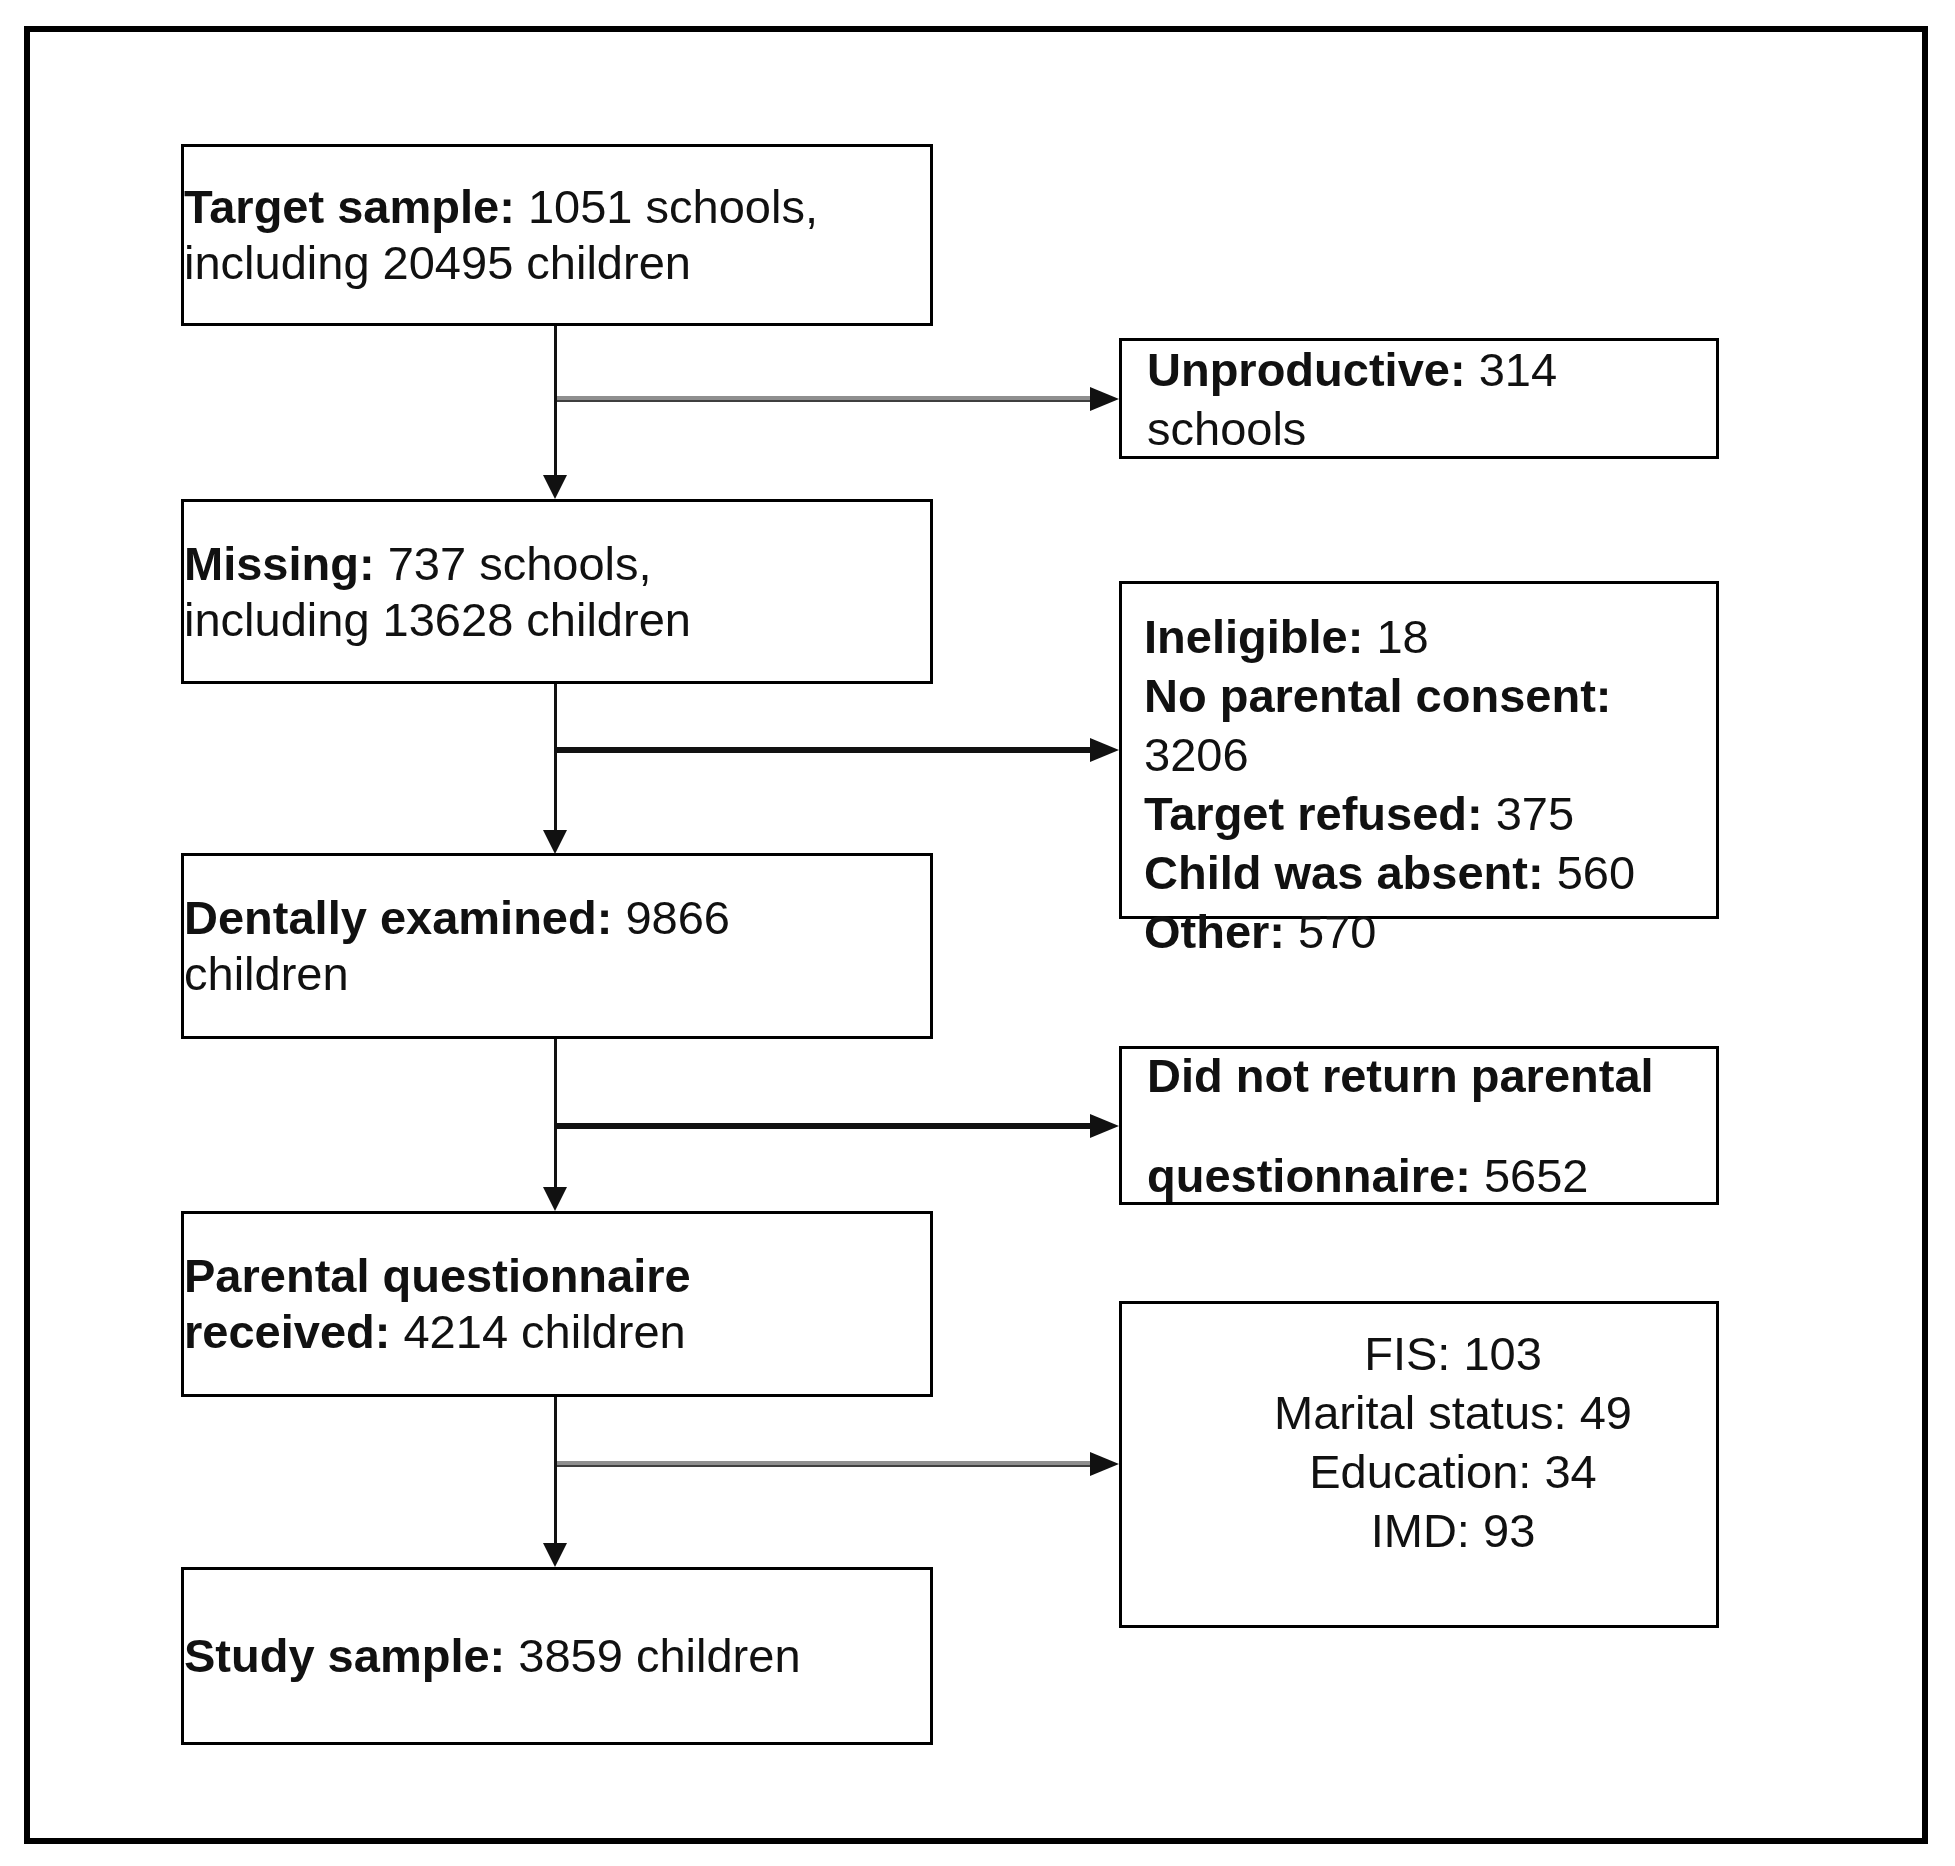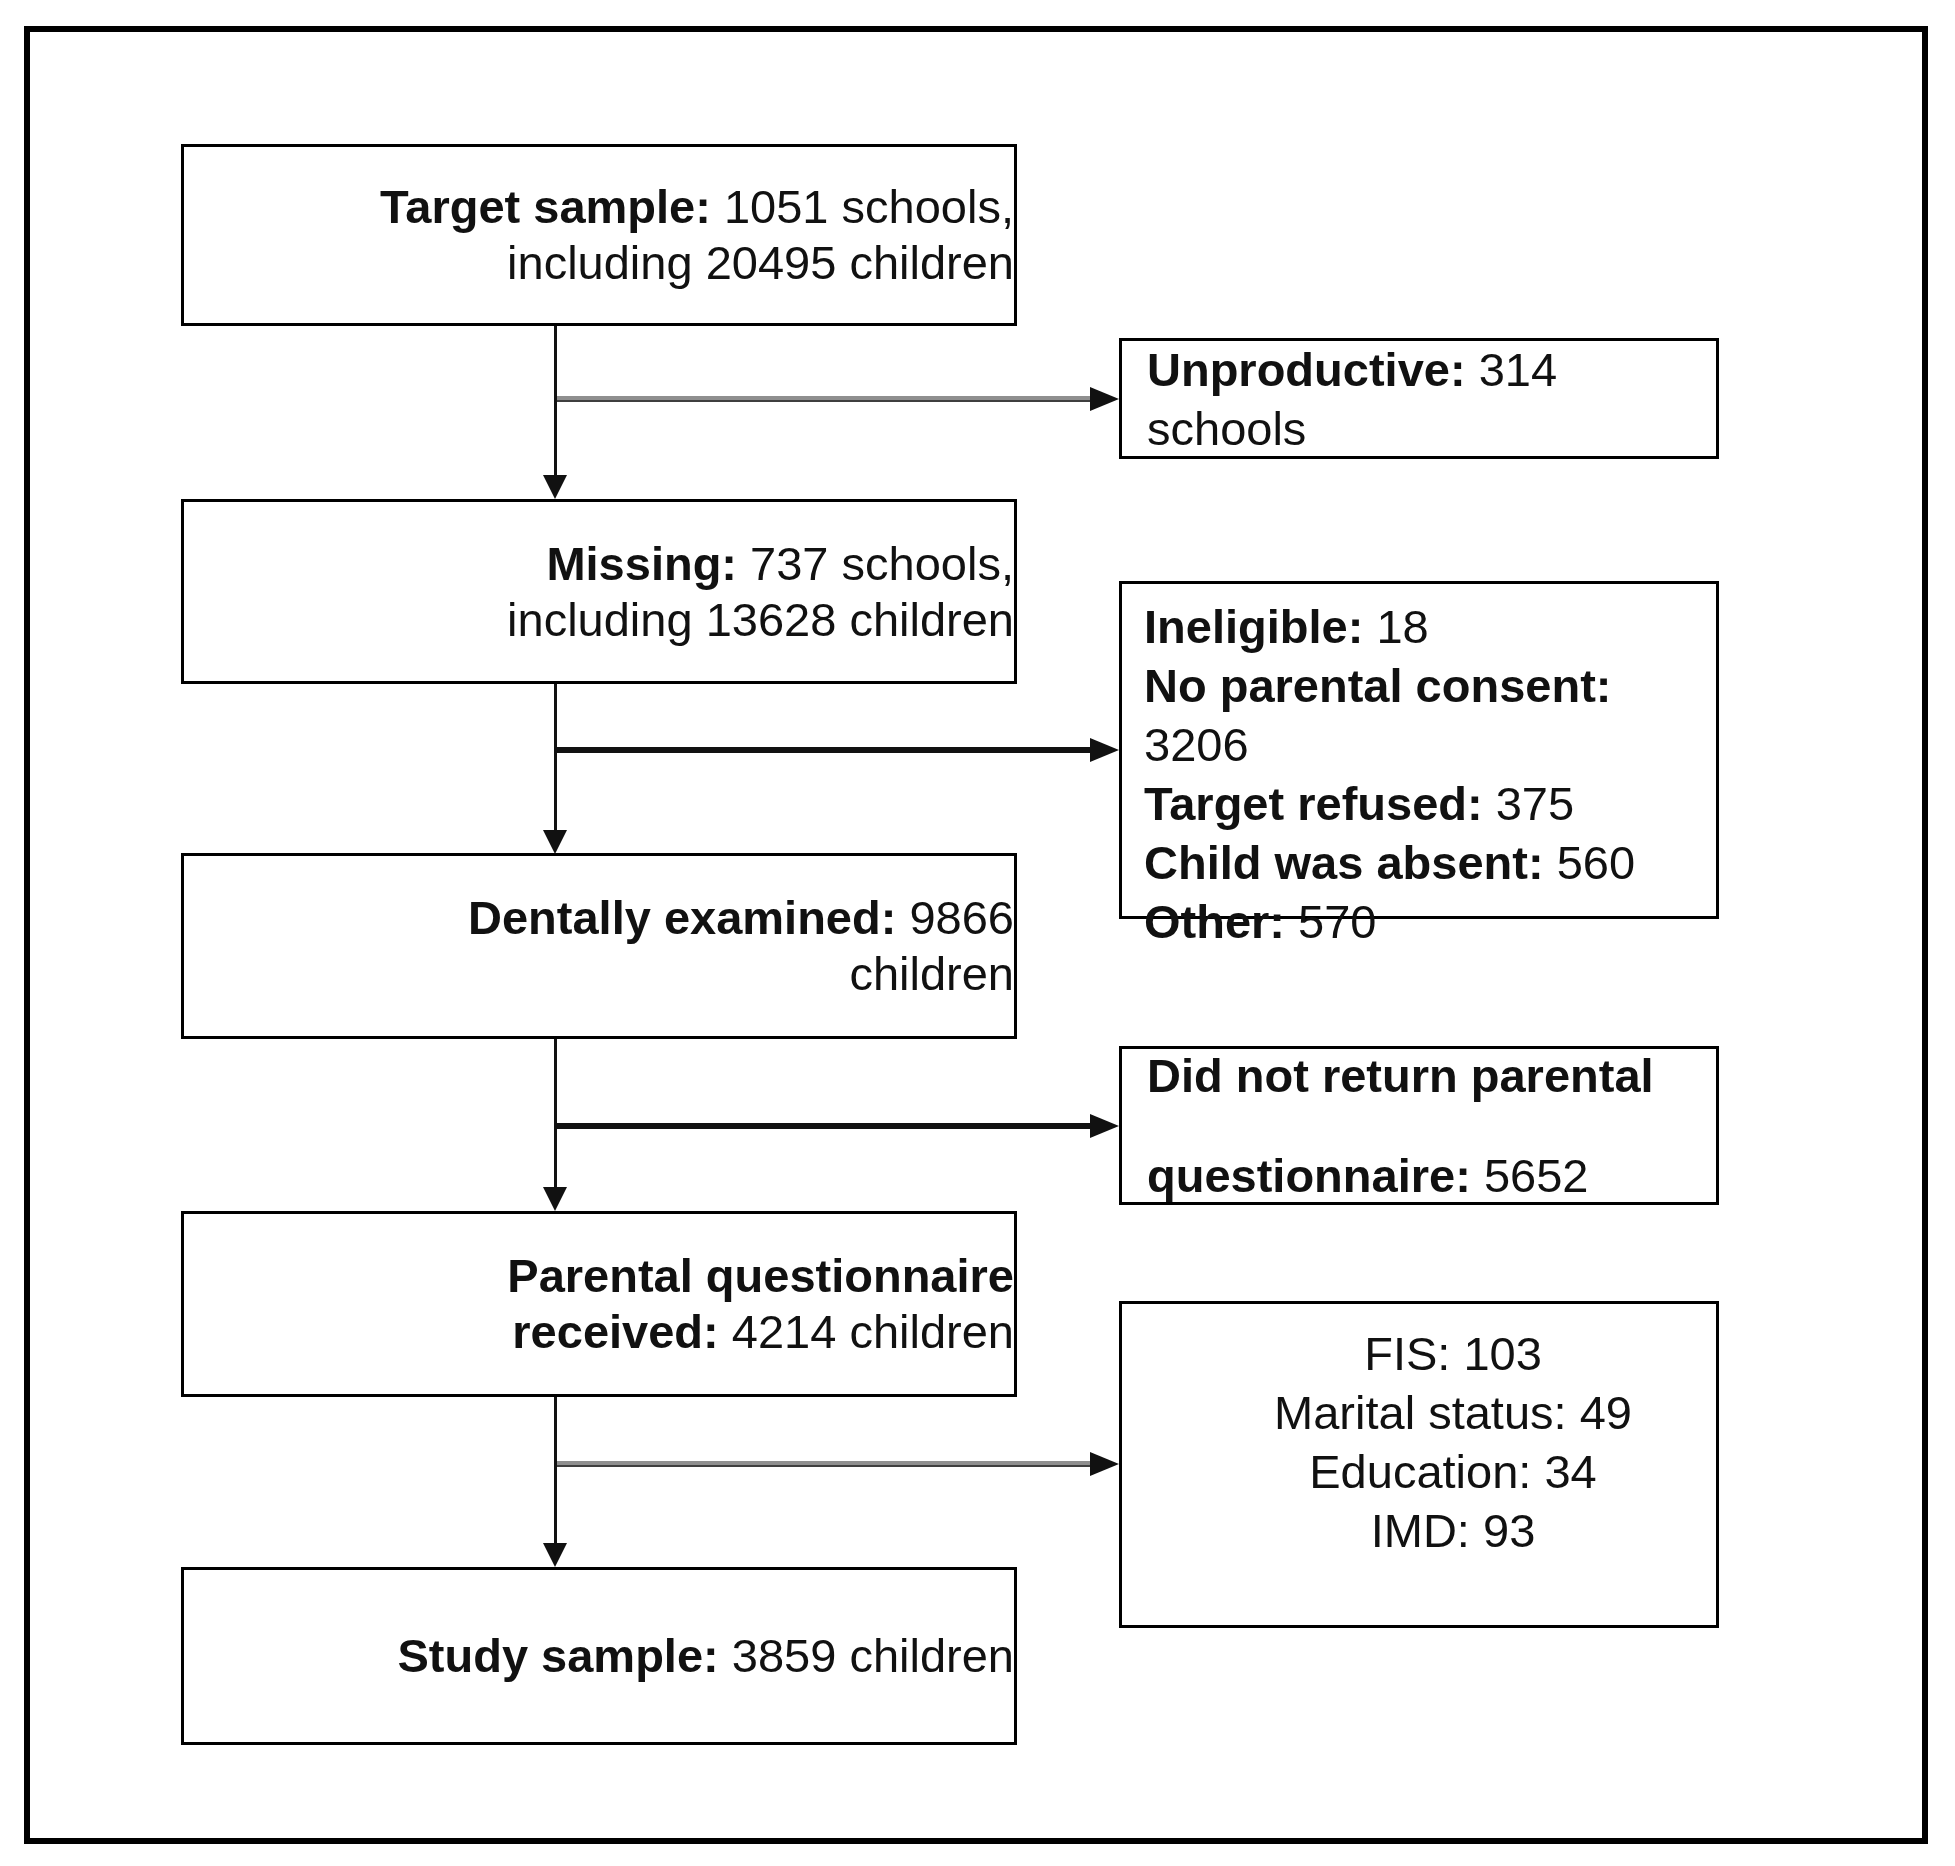--- a/index.html
+++ b/index.html
@@ -18,30 +18,30 @@
     width: 1904px; height: 1818px;
     border: 6.3px solid var(--box-border, #000);
   }
   .box {
     position: absolute;
     border: 3.5px solid var(--box-border, #000);
     background: #ffffff;
     font-size: 47px;
   }
   .lbox {
-    left: 181px; width: 836px;
+    left: 181px; width: 752px;
     display: flex; flex-direction: column;
-    justify-content: center; align-items: flex-end;
+    justify-content: center; align-items: flex-start;
     text-align: center;
     line-height: 56px;
   }
   .rbox { left: 1119px; width: 600px; line-height: 59px; }
   .rbox.center1 { display: flex; align-items: center; padding-left: 25px; }
   .rbox.center2 { display: flex; flex-direction: column; justify-content: center; padding-left: 25px; gap: 41px; }
-  .rbox.list  { padding: 13px 7px 0 22px; }
+  .rbox.list  { padding: 23px 7px 0 22px; }
   .rbox.list4 { padding: 19.5px 7px 0 21px; }
   .indent { padding-left: 54px; text-align: center; }
   .b { font-weight: bold; }
   .vline { position: absolute; left: 554px; width: 2.8px; background: var(--ink, #111); }
   .vhead {
     position: absolute; left: 543px; width: 0; height: 0;
     border-left: 12.6px solid transparent;
     border-right: 12.6px solid transparent;
     border-top: 24px solid var(--ink, #111);
   }

